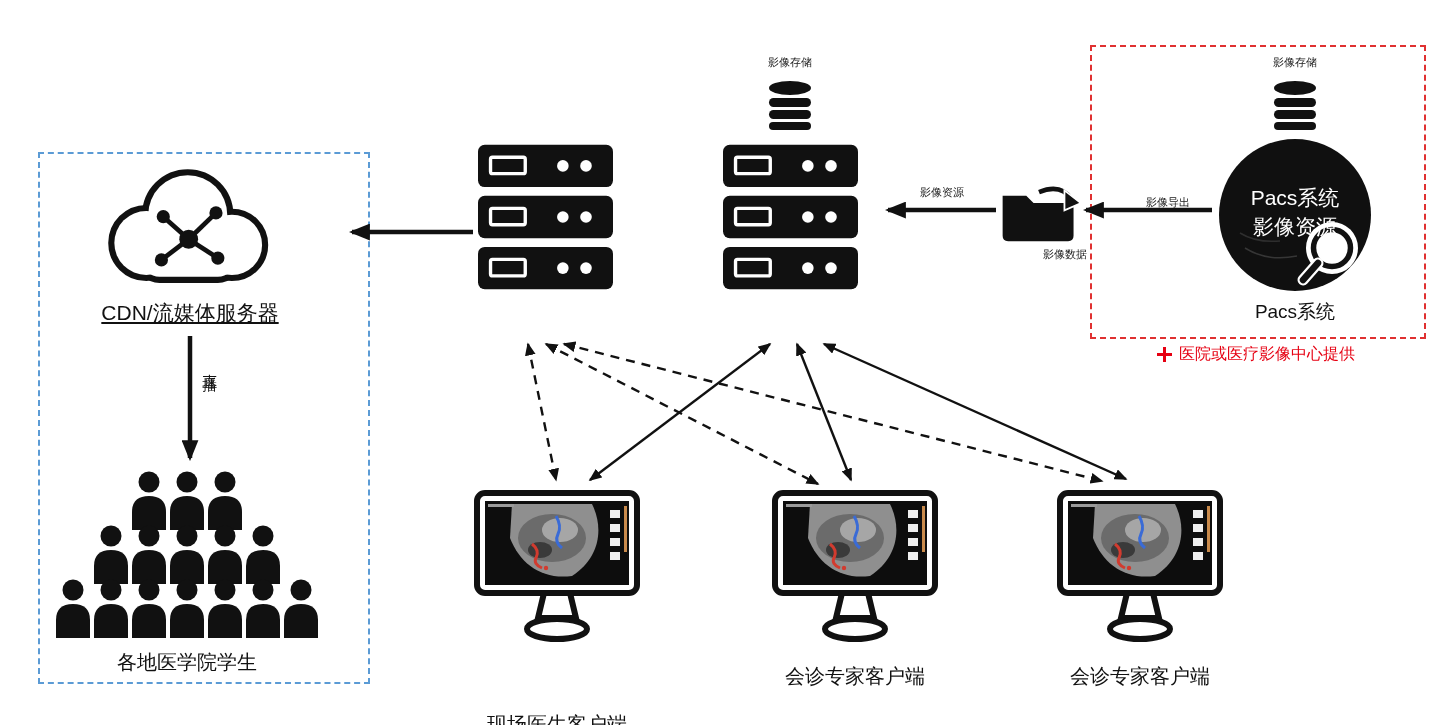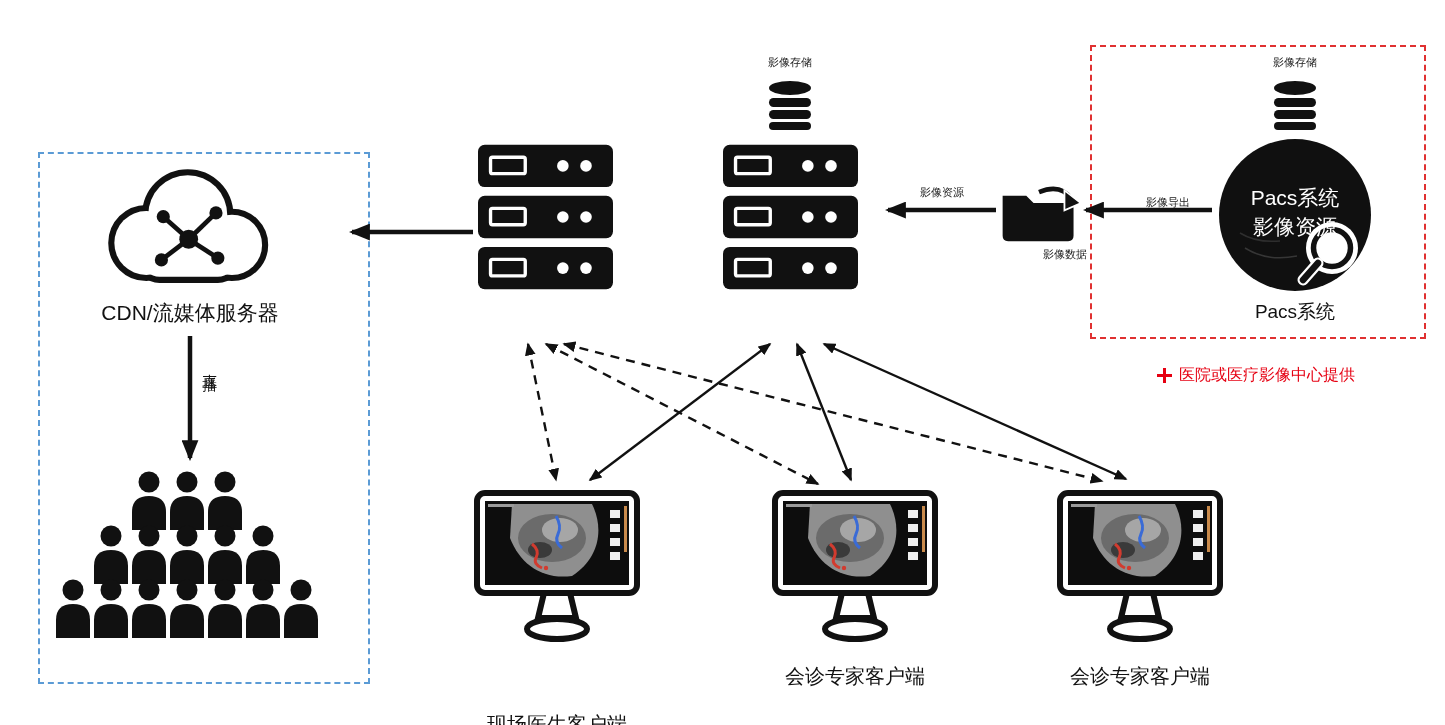--- a/index.html
+++ b/index.html
@@ -21,21 +21,21 @@
   .ln   { stroke:#111; stroke-width:2.4; }
   .ln-b { stroke:#111; stroke-width:4.5; }
   .dash { stroke-dasharray:9 7; }
 
   
   .lbl { position:absolute; text-align:center; color:#111; line-height:1.25; }
   .lbl-lg { font-size:21px; }
   .lbl-md { font-size:20px; }
   .lbl-sm { font-size:11px; color:#1a1a1a; }
 
-  .pos-cdn-label      { left:60px;  top:300px; width:260px; }
+  .pos-cdn-label      { left:60px;  top:300px; width:260px;text-decoration:underline; }
   .pos-students-label { left:62px;  top:650px; width:250px; }
   .pos-vserver-label  { left:435px; top:300px; width:220px; }
   .pos-dserver-label  { left:680px; top:300px; width:220px; }
   .pos-ddb-label      { left:730px; top:56px;  width:120px; }
   .pos-pdb-label      { left:1235px;top:56px;  width:120px; }
   .pos-upload-label   { left:896px; top:186px; width:92px; }
   .pos-export-label   { left:1122px;top:196px; width:92px; }
   .pos-folder-label   { left:987px; top:248px; width:100px;text-align:right; }
   .pos-pacs-label     { left:1235px;top:300px; width:120px; font-size:19px; }
   .pos-m1-label { left:457px;  top:664px; width:200px;margin-top:48px; }
@@ -61,21 +61,21 @@
   .pos-m3 { left:1055px; top:488px; }
 
   .pacs-text {
     position:absolute; left:1225px; top:183px; width:140px;
     color:#ffffff; font-size:21px; text-align:center; line-height:1.4;
   }
 
   .provider-note {
     position:absolute; left:1090px; top:344px; width:332px;
     display:flex; align-items:center; justify-content:center; gap:7px;
-    color:#e60012; font-size:16px;margin-top:21px;
+    color:#e60012; font-size:16px;
   }
 </style>
 </head>
 <body>
 
 <div class="canvas">
 
   <svg width="0" height="0" style="position:absolute" aria-hidden="true">
     <defs>
       <g id="def-server">
@@ -198,20 +198,21 @@
       <use href="#def-person" x="188" y="89"></use>
       <use href="#def-person" x="226" y="89"></use>
     <use href="#def-person" x="36" y="143"></use>
       <use href="#def-person" x="74" y="143"></use>
       <use href="#def-person" x="112" y="143"></use>
       <use href="#def-person" x="150" y="143"></use>
       <use href="#def-person" x="188" y="143"></use>
       <use href="#def-person" x="226" y="143"></use>
       <use href="#def-person" x="264" y="143"></use>
   </svg>
+  <div class="lbl lbl-md pos-students-label">各地医学院学生</div>
 
   <svg class="abs pos-vserver" width="135" height="150" viewBox="0 0 140 150">
     <use href="#def-server"></use>
   </svg>
 
   <div class="lbl lbl-sm pos-ddb-label">影像存储</div>
   <svg class="abs pos-ddb" width="46" height="50" viewBox="0 0 46 50">
     <use href="#def-db"></use>
   </svg>
   <svg class="abs pos-dserver" width="135" height="150" viewBox="0 0 140 150">

